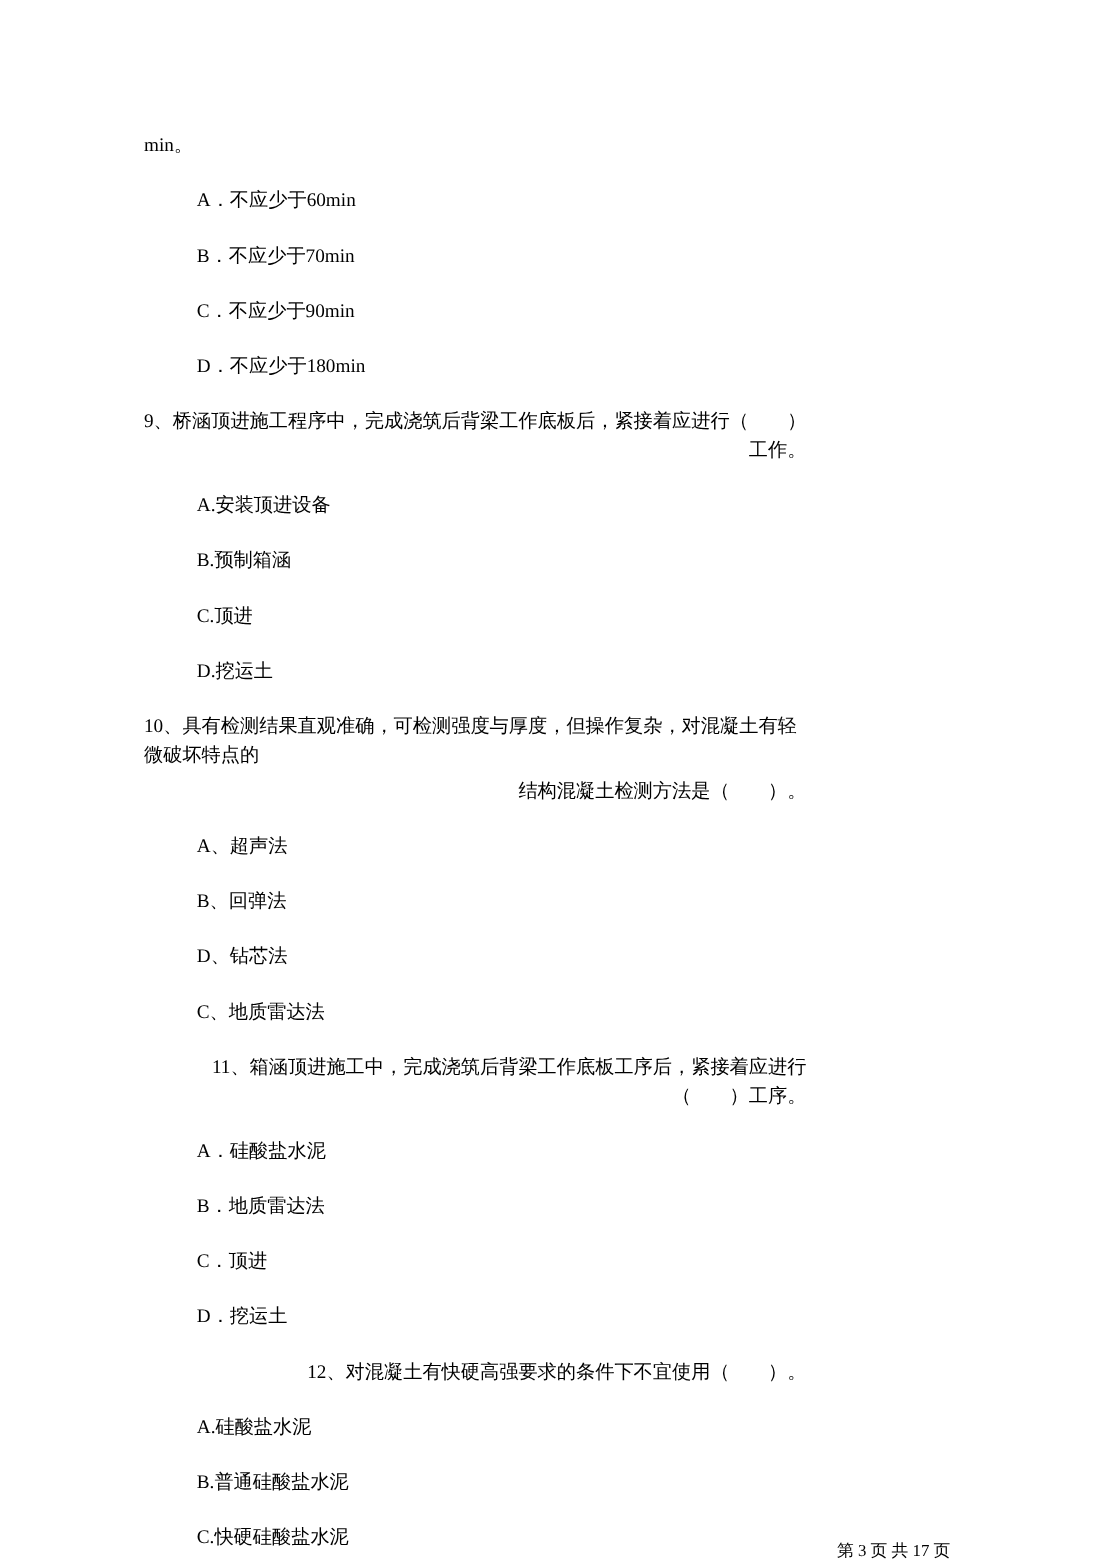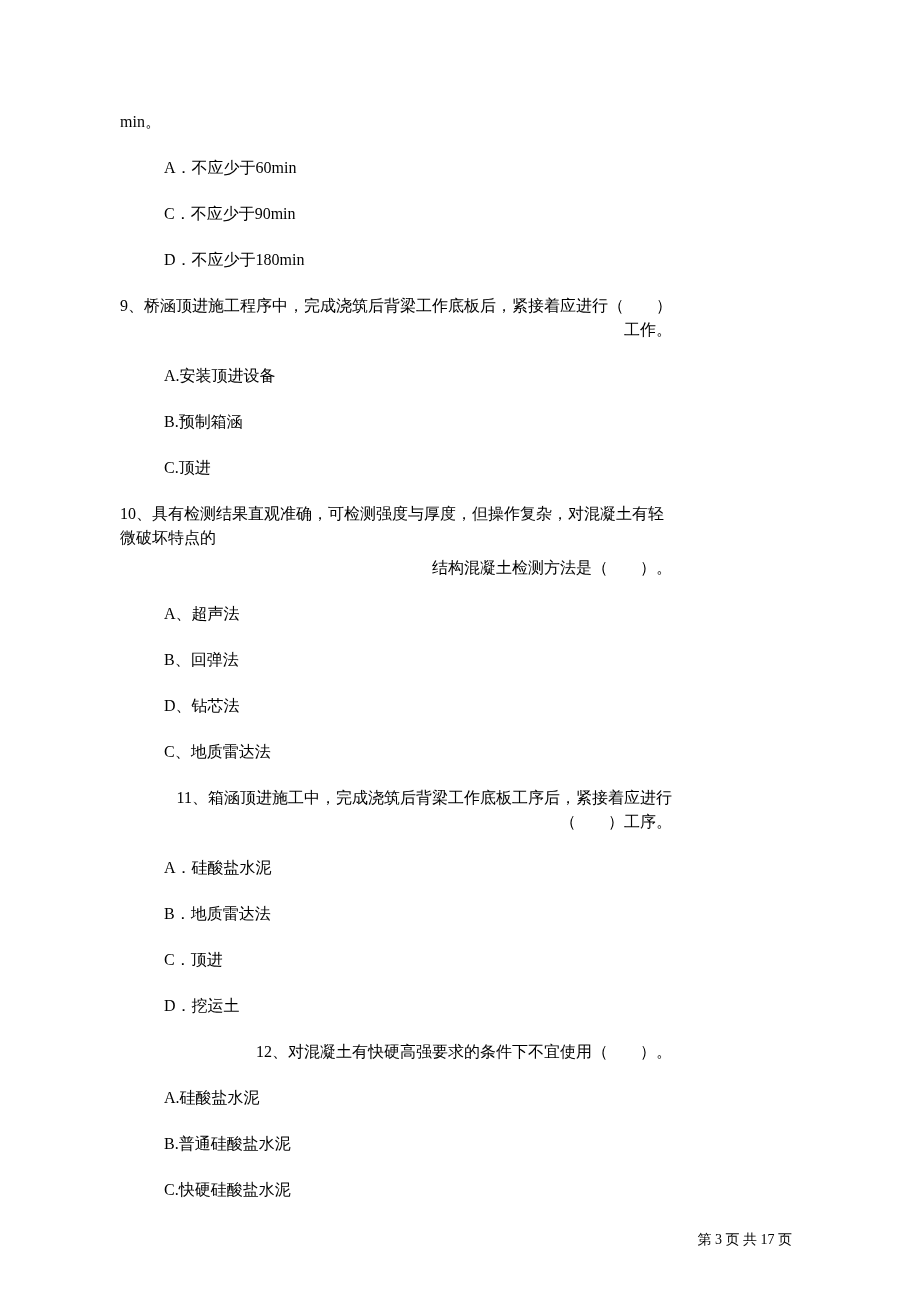--- a/index.html
+++ b/index.html
@@ -40,27 +40,29 @@
   }
 </style>
 </head>
 <body>
 
 <div class="page">
 
   <div class="line">min。</div>
 
   <div class="opt-line">A．不应少于60min</div>
+  <div class="opt-line">B．不应少于70min</div>
   <div class="opt-line">C．不应少于90min</div>
   <div class="opt-line">D．不应少于180min</div>
 
   <div class="q-line">9、桥涵顶进施工程序中，完成浇筑后背梁工作底板后，紧接着应进行（　　）工作。</div>
   <div class="opt-line">A.安装顶进设备</div>
   <div class="opt-line">B.预制箱涵</div>
   <div class="opt-line">C.顶进</div>
+  <div class="opt-line">D.挖运土</div>
 
   <div class="line" style="margin-bottom:6px;">10、具有检测结果直观准确，可检测强度与厚度，但操作复杂，对混凝土有轻微破坏特点的</div>
   <div class="q-line">结构混凝土检测方法是（　　）。</div>
   <div class="opt-line">A、超声法</div>
   <div class="opt-line">B、回弹法</div>
   <div class="opt-line">D、钻芯法</div>
   <div class="opt-line">C、地质雷达法</div>
 
   <div class="q-line">11、箱涵顶进施工中，完成浇筑后背梁工作底板工序后，紧接着应进行（　　）工序。</div>
   <div class="opt-line">A．硅酸盐水泥</div>

